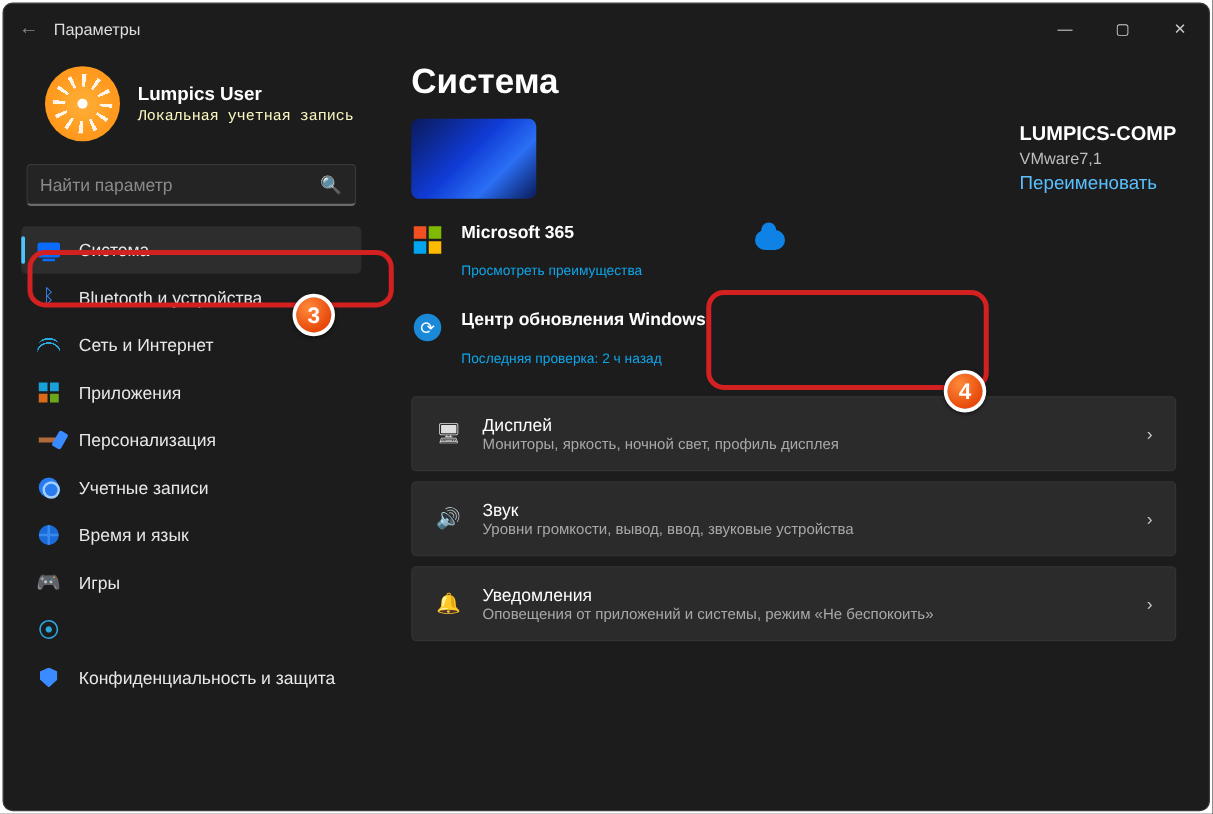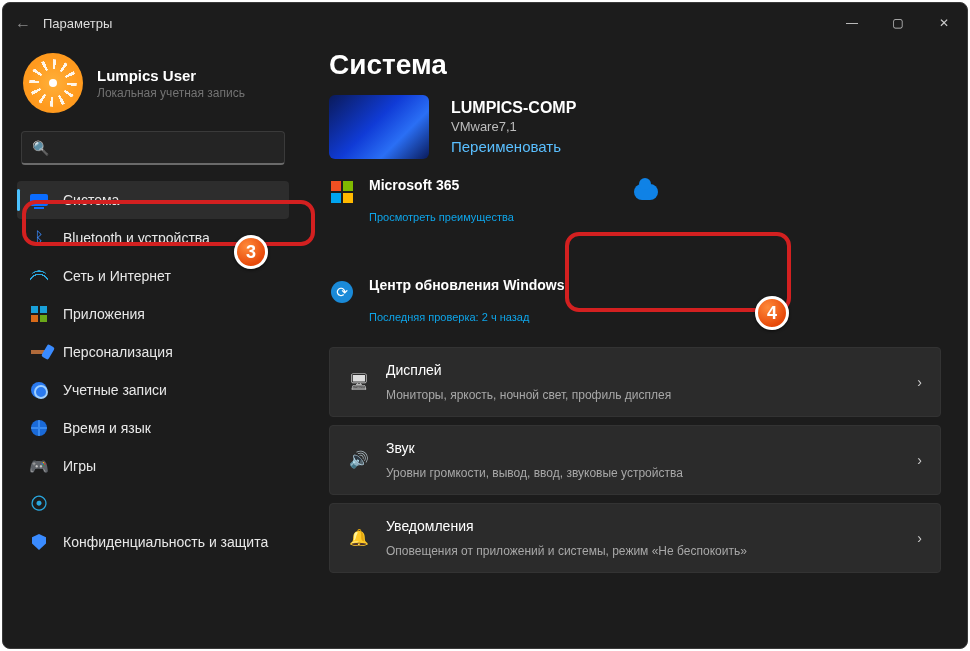--- a/index.html
+++ b/index.html
@@ -13,40 +13,40 @@
     overflow: hidden;
     color: #e8e8e8;
   }
   .titlebar { height: 40px; display:flex; align-items:center; }
   .tb-back { width: 40px; text-align:center; color:#888; font-size:16px; }
   .tb-title { font-size: 13px; color:#ddd;text-align:right; }
   .tb-spacer { flex:1; }
   .tb-btn { width:46px; height:30px; display:flex; align-items:center; justify-content:center; color:#ccc; font-size:12px; }
   .body { display:flex; height: calc(100% - 40px); }
   .sidebar { width: 300px; padding: 10px 14px 0 14px; display:flex; flex-direction:column; gap:0; overflow:hidden; }
-  .profile { display:flex; align-items:center; gap:14px; padding: 0 6px 12px 6px; }
+  .profile { display:flex; align-items:center; gap:14px; padding: 0 6px 12px 6px; justify-content: flex-end; }
   .avatar {
     width:60px; height:60px; border-radius:50%;
     background: radial-gradient(circle at center, #ffb03a 0%, #ff9a1e 60%);
     position:relative;
   }
   .avatar::before{
     content:""; position:absolute; inset:6px; border-radius:50%;
     background:
       repeating-conic-gradient(#fff 0deg 8deg, transparent 8deg 30deg);
     -webkit-mask: radial-gradient(circle, transparent 40%, black 41%);
             mask: radial-gradient(circle, transparent 40%, black 41%);
     opacity:0.9;
   }
   .avatar::after{
     content:""; position:absolute; left:50%; top:50%; width:8px; height:8px;
     background:#fff; border-radius:50%; transform:translate(-50%,-50%);
   }
   .profile-name { font-size:15px; font-weight:600; color:#fff; }
-  .profile-sub  { font-size:12px; color:#737373; margin-top:2px; }
+  .profile-sub  { font-size:12px; color:#fef9c3; margin-top:2px;font-family:Liberation Mono, monospace; }
   .search {
     margin: 6px 4px 14px 4px;
     height:34px;
     background:#242424;
     border:1px solid #3a3a3a;
     border-bottom:2px solid #6a6a6a;
     border-radius:4px;
     display:flex; align-items:center; padding:0 10px;
   }
   .search input {
@@ -63,45 +63,45 @@
     position:relative;
   }
   .nav-item.selected { background:#2d2d2d; }
   .nav-item.selected::before{
     content:""; position:absolute; left:0; top:8px; bottom:8px; width:3px;
     background:#4cc2ff; border-radius:2px;
   }
   .nav-icon { width:20px; height:20px; display:flex; align-items:center; justify-content:center; }
   .main { flex:1; padding: 6px 26px 0 26px; overflow:hidden; position:relative; }
   .page-title { font-size:28px; font-weight:600; color:#fff; margin-bottom:14px; }
-  .device-row { display:flex; align-items:center; gap:22px; margin-bottom:14px; }
+  .device-row { display:flex; align-items:center; gap:22px; margin-bottom:14px;justify-content:space-between; }
   .device-thumb {
     width:100px; height:64px; border-radius:6px;
     background: linear-gradient(135deg,#0a1a5a 0%, #103bd6 45%, #2a6ff5 70%, #0a1a5a 100%);
   }
   .device-name { font-size:16px; font-weight:600; color:#fff; }
   .device-model { font-size:13px; color:#bdbdbd; margin-top:2px; }
   .rename-link { font-size:15px; color:#5abfff; margin-top:4px; display:inline-block; }
-  .tiles { display:flex; gap:44px; flex-wrap:wrap; margin: 6px 0 18px 0; }
+  .tiles { display:flex; gap:14px; flex-wrap:wrap; margin: 6px 0 18px 0; }
   .tile { display:flex; gap:14px; align-items:flex-start; width: 260px; padding: 4px 0; }
   .tile-big { width: 360px; }
   .tile-icon { width:26px; height:26px; display:flex; align-items:center; justify-content:center; margin-top:2px; }
   .tile-title { font-size:14px; font-weight:600; color:#fff; }
   .tile-sub   { font-size:11px; color:#0ea5e9; margin-top:17px; line-height:1.35; }
   .tile-sub.ind::before{
     content:"•"; color:#5abfff; margin-right:6px;
   }
   .card {
     background:#2b2b2b; border:1px solid #333; border-radius:4px;
     display:flex; align-items:center; gap:16px;
     padding: 14px 18px; margin-bottom:8px;
   }
   .card-icon { width:22px; height:22px; display:flex; align-items:center; justify-content:center; color:#ddd; }
   .card-title { font-size:14px; font-weight:400; color:#fff; }
-  .card-sub { font-size:12px; color:#a8a8a8; margin-top:10px; }
+  .card-sub { font-size:12px; color:#a8a8a8; margin-top:0; }
   .card-spacer { flex:1; }
   .card-chev { color:#ccc; font-size:14px; }
 
   
   .ann-box { position:absolute; border:4px solid #d32020; border-radius:14px; pointer-events:none; }
   .badge {
     position:absolute; width:34px; height:34px; border-radius:50%;
     background: radial-gradient(circle at 35% 30%, #ff8a3a, #e74a0b 70%);
     border:3px solid #fff; color:#fff; font-weight:700; font-size:18px;
     display:flex; align-items:center; justify-content:center;
@@ -155,20 +155,21 @@
       <div class="sidebar">
         <div class="profile">
           <div class="avatar"></div>
           <div>
             <div class="profile-name">Lumpics User</div>
             <div class="profile-sub">Локальная учетная запись</div>
           </div>
         </div>
 
         <div class="search">
+          <input placeholder="Найти параметр" style="">
           <span class="search-icon">🔍</span>
         </div>
 
         <div class="nav" id="nav">
             <div class="nav-item selected">
               <span class="nav-icon">
                 <div class="i-monitor"></div>
               </span>
               <span>Система</span>
             </div>

